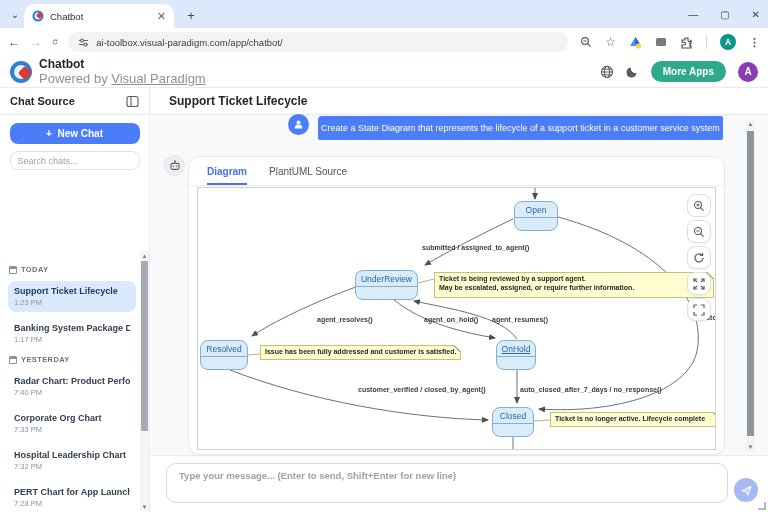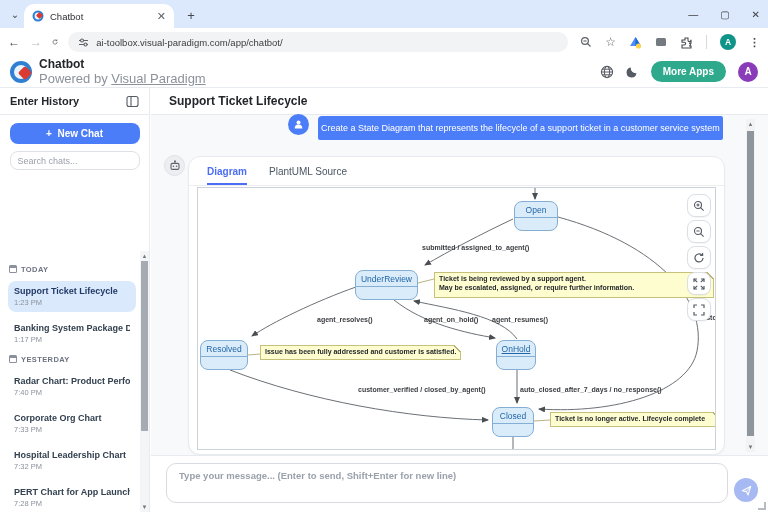--- a/index.html
+++ b/index.html
@@ -41,21 +41,21 @@
   .sidebar { position:absolute; left:0; top:88px; width:150px; height:424px; background:#fff; border-right:1px solid #e7eaee; }
   .main { position:absolute; left:151px; top:88px; width:617px; height:424px; background:#f8f9fb; }
 
   
   .sb-head { height:27px; border-bottom:1px solid #e7eaee; display:flex; align-items:center; justify-content:space-between; padding:0 10px; background:#fff; }
   .sb-title { font-size:11px; font-weight:bold; color:#23262b; }
   .newchat { display:block; width:130px; margin:8px auto 0; height:21px; background:#4c7df8; color:#fff; border:none; border-radius:8px; font-size:10px; font-weight:bold; }
   .searchbox { display:block; width:130px; margin:7px auto 0; height:19px; border:1px solid #dde1e7; border-radius:8px; font-size:9px; padding:0 7px; color:#3c4043; }
   .searchbox::placeholder { color:#9aa1ab; }
   .sb-list { position:absolute; left:0; top:163px; width:140px; height:261px; overflow:hidden; padding:8px 4px 0 8px; }
-  .sb-section { display:flex; align-items:flex-start; gap:4px; font-size:7.5px; font-weight:bold; color:#6b7280; letter-spacing:.4px; margin:6px 0 7px 1px; }
+  .sb-section { display:flex; align-items:center; gap:4px; font-size:7.5px; font-weight:bold; color:#6b7280; letter-spacing:.4px; margin:6px 0 7px 1px; }
   .cal { width:8px; height:8px; border:1px solid #8a919c; border-top-width:3px; border-radius:1.5px; }
   .sb-item { border-radius:8px; padding:5px 6px; margin-bottom:6px; }
   .sb-item.active { background:#dbe9fd; }
   .sb-item .t { font-size:9px; font-weight:bold; color:#32404f; white-space:nowrap; overflow:hidden; }
   .sb-item.active .t { color:#203a66; }
   .sb-item .tm { font-size:7.5px; color:#8a919c; margin-top:2px; }
   .sb-scroll { position:absolute; right:0px; top:163px; width:9px; height:261px; background:#f4f5f7; }
   .thumb { position:absolute; left:1px; width:7px; background:#a6abb3; }
   .arr { position:absolute; left:0; width:9px; text-align:center; font-size:6px; color:#75797f; }
 
@@ -166,21 +166,21 @@
       <svg class="hicon" width="13" height="13" viewBox="0 0 13 13">
           <path d="M10.5 8.2A5 5 0 0 1 4.8 2.5a5 5 0 1 0 5.7 5.7z" fill="#555b63"></path>
         </svg>
       <button class="moreapps">More Apps</button>
       <span class="avatar-hdr">A</span>
     </div>
   </div>
 
   <div class="sidebar">
     <div class="sb-head">
-      <span class="sb-title">Enter History</span>
+      <span class="sb-title">Chat Source</span>
       <svg width="13" height="13" viewBox="0 0 13 13">
           <rect x="1" y="1.5" width="11" height="10" rx="2" stroke="#555b63" stroke-width="1.1" fill="none"></rect>
           <path d="M5 1.5v10" stroke="#555b63" stroke-width="1.1"></path>
         </svg>
     </div>
     <button class="newchat"><span>+</span>&nbsp;&nbsp;<span>New Chat</span></button>
     <input class="searchbox" placeholder="Search chats..." style="">
     <div class="sb-list">
       <div class="sb-section">
           <span class="cal"></span>

